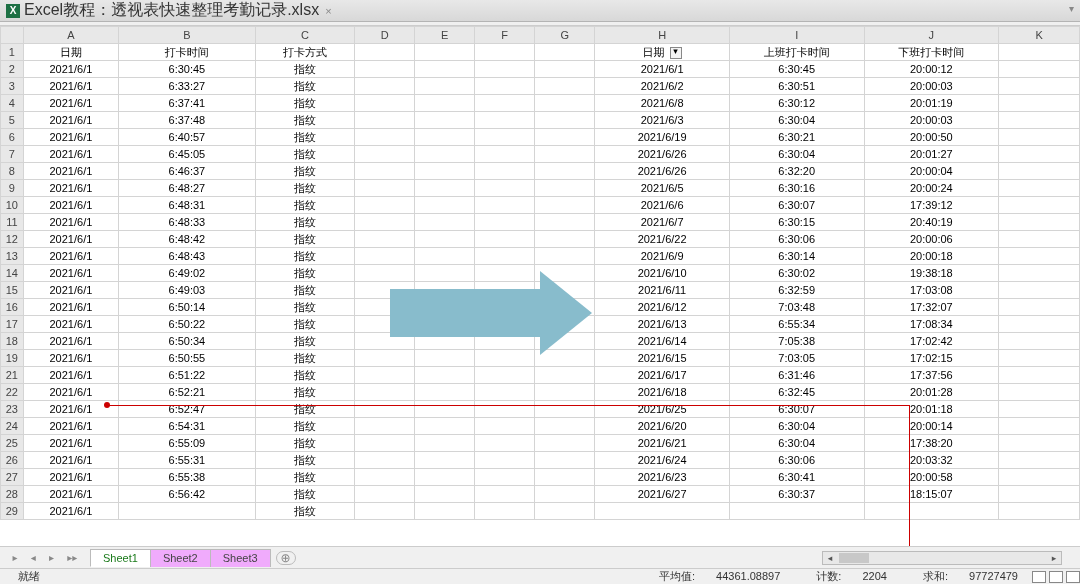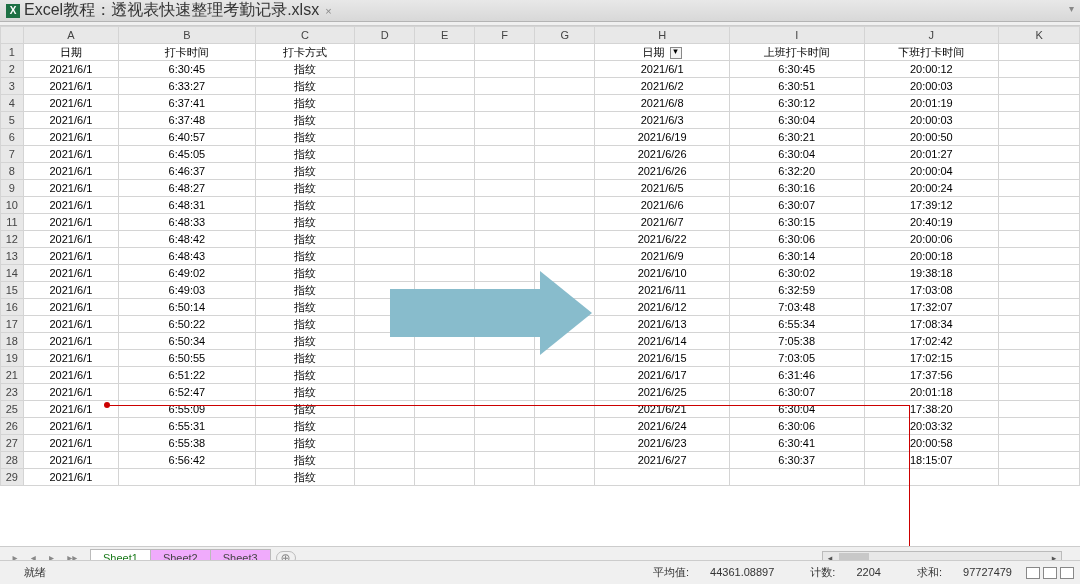--- a/index.html
+++ b/index.html
@@ -35,21 +35,21 @@
   .redline-v{position:absolute;left:909px;top:379px;width:0;height:175px;border-left:1.5px solid #cc0000;pointer-events:none}
   .reddot{position:absolute;left:104px;top:376px;width:6px;height:6px;background:#cc0000;border-radius:50%;pointer-events:none}
   .tabs{position:absolute;left:0;bottom:16px;right:0;height:22px;background:#f0f0f0;border-top:1px solid #ccc;display:flex;align-items:center}
   .tabs .nav{width:90px;display:flex;justify-content:space-around;color:#888;font-size:10px;padding:0 6px}
   .tab{padding:2px 12px;border:1px solid #bbb;border-bottom:none;margin-right:-1px;background:#f0abfc;font-size:11px;cursor:pointer;color:#444}
   .tab.active{background:#fff;color:#1a7a1a;border-bottom:1px solid #fff}
   .tab-new{width:20px;text-align:center;color:#888;border:1px solid #bbb;border-radius:9px;margin-left:6px;font-size:12px;line-height:12px;cursor:pointer}
   .hscroll{position:absolute;right:18px;width:240px;height:14px;background:#e8e8e8;border:1px solid #bbb;display:flex;align-items:center}
   .hscroll .btn{width:14px;text-align:center;color:#555;font-size:9px}
   .hscroll .thumb{width:30px;height:10px;background:#c8c8c8;margin-left:2px}
-  .status{position:absolute;left:0;bottom:0;right:0;height:24px;background:#f0f0f0;border-top:1px solid #ccc;display:flex;align-items:center;font-size:11px;padding:0 6px;color:#333}
+  .status{position:absolute;left:0;bottom:0;right:0;height:16px;background:#f0f0f0;border-top:1px solid #ccc;display:flex;align-items:center;font-size:11px;padding:0 0;color:#333}
   .status .sp{flex:1}
   .status span{margin-left:18px}
   .view-icons{display:inline-flex;gap:3px;margin-left:14px}
   .view-icons i{width:14px;height:12px;border:1px solid #888;background:#fff}
 </style>
 </head>
 <body>
 
 <div class="titlebar">
   <div class="excel-icon">X</div>
@@ -364,31 +364,59 @@
           <td></td>
           <td></td>
           <td></td>
           <td></td>
           <td class="r-even r-date">2021/6/17</td>
           <td class="r-even r-time">6:31:46</td>
           <td class="r-even r-time">17:37:56</td>
           <td></td>
         </tr>
         <tr>
+          <th class="rowhdr rowhdr-sel">22</th>
+          <td class="colA">2021/6/1</td>
+          <td>6:52:21</td>
+          <td>指纹</td>
+          <td></td>
+          <td></td>
+          <td></td>
+          <td></td>
+          <td class="r-odd r-date">2021/6/18</td>
+          <td class="r-odd r-time">6:32:45</td>
+          <td class="r-odd r-time">20:01:28</td>
+          <td></td>
+        </tr>
+        <tr>
           <th class="rowhdr rowhdr-sel">23</th>
           <td class="colA">2021/6/1</td>
           <td>6:52:47</td>
           <td>指纹</td>
           <td></td>
           <td></td>
           <td></td>
           <td></td>
           <td class="r-even r-date">2021/6/25</td>
           <td class="r-even r-time">6:30:07</td>
           <td class="r-even r-time">20:01:18</td>
+          <td></td>
+        </tr>
+        <tr>
+          <th class="rowhdr rowhdr-sel">24</th>
+          <td class="colA">2021/6/1</td>
+          <td>6:54:31</td>
+          <td>指纹</td>
+          <td></td>
+          <td></td>
+          <td></td>
+          <td></td>
+          <td class="r-odd r-date">2021/6/20</td>
+          <td class="r-odd r-time">6:30:04</td>
+          <td class="r-odd r-time">20:00:14</td>
           <td></td>
         </tr>
         <tr>
           <th class="rowhdr rowhdr-sel">25</th>
           <td class="colA">2021/6/1</td>
           <td>6:55:09</td>
           <td>指纹</td>
           <td></td>
           <td></td>
           <td></td>

